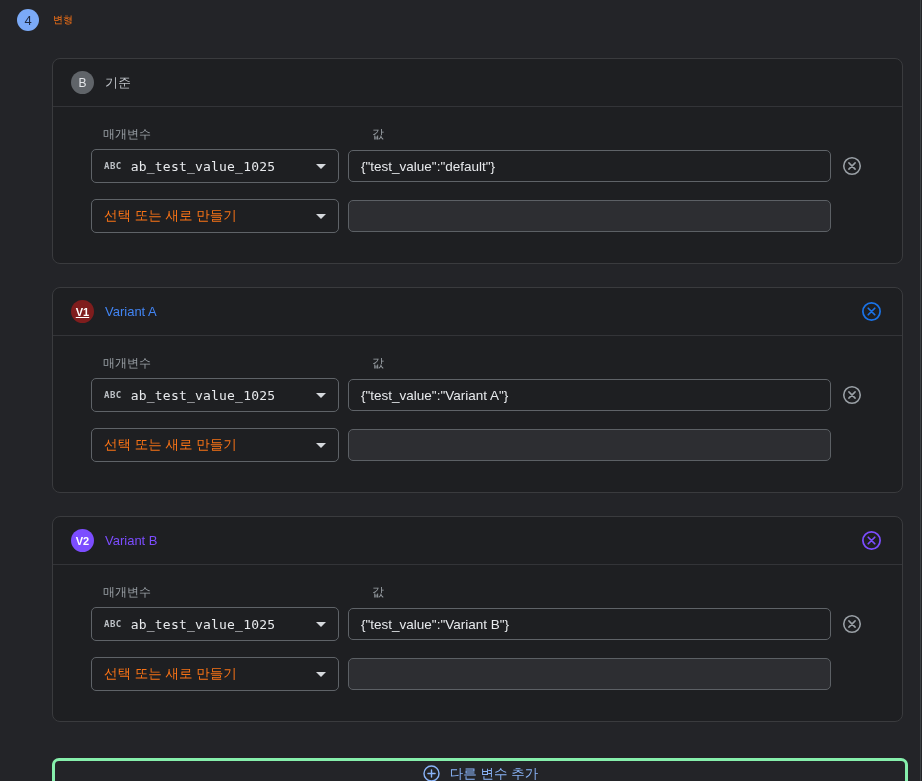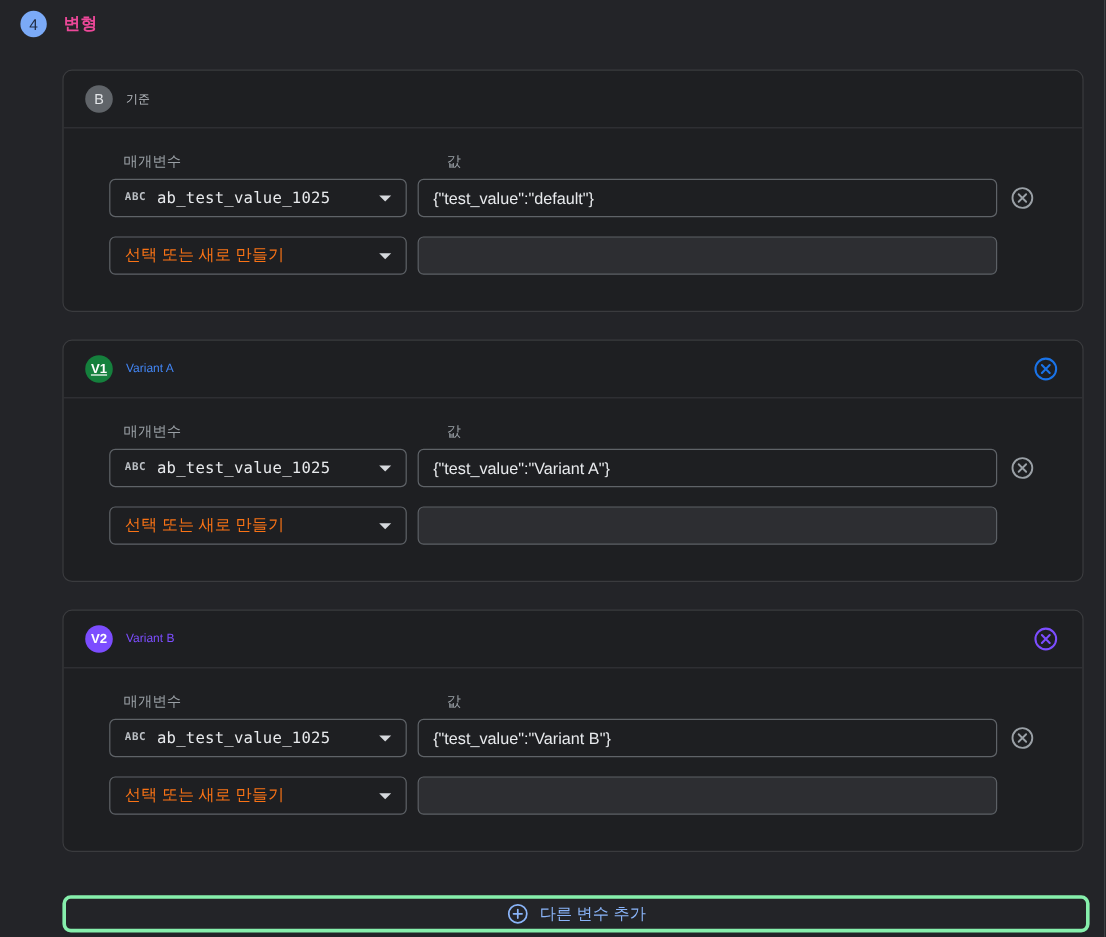--- a/index.html
+++ b/index.html
@@ -16,21 +16,21 @@
     background:#3c4043;
   }
   
   .step-row{display:flex;align-items:center;gap:14px;margin:9px 0 0 17px;height:22px;}
   .step-circle{
     width:22px;height:22px;border-radius:50%;
     background:#7baaf7;color:#1f2a40;
     display:flex;align-items:center;justify-content:center;
     font-size:13px;font-weight:400;flex:0 0 auto;
   }
-  .step-title{font-size:14px;font-weight:700;color:#ec4899;}
+  .step-title{font-size:10px;font-weight:400;color:#f97316;}
 
   .cards{margin-left:52px;width:851px;}
 
   .card{
     margin-top:23px;
     background:#1e1f22;
     border:1px solid #3a3b3e;
     border-radius:8px;
     box-sizing:border-box;
   }
@@ -41,23 +41,23 @@
     padding:0 19px 0 18px;
     border-bottom:1px solid #333438;
   }
   .badge{
     width:23px;height:23px;border-radius:50%;
     display:flex;align-items:center;justify-content:center;
     font-size:11px;font-weight:700;color:#fff;
     flex:0 0 auto;margin-right:11px;
   }
   .badge-gray{background:#606469;color:#e3e5e8;font-weight:500;font-size:12px;}
-  .badge-blue{background:#15803d;text-decoration:underline;}
+  .badge-blue{background:#7f1d1d;text-decoration:underline;}
   .badge-purple{background:#7c4dff;}
-  .card-title{font-size:10px;font-weight:500;}
+  .card-title{font-size:13px;font-weight:500;}
   .title-gray{color:#bdc1c6;font-weight:400;}
   .title-blue{color:#4285f4;}
   .title-purple{color:#7c4dff;}
   .header-spacer{flex:1;}
   .close-btn{
     width:24px;height:24px;border:none;background:transparent;padding:0;
     cursor:pointer;display:flex;align-items:center;justify-content:center;
   }
 
   .card-content{padding:20px 38px 30px 38px;}
@@ -66,21 +66,21 @@
   .label-param{width:257px;flex:0 0 auto;}
 
   .field-row{display:flex;align-items:center;}
   .field-row + .field-row{margin-top:16px;}
 
   .dropdown{
     width:248px;height:32px;box-sizing:border-box;
     border:1px solid #5f6368;border-radius:5px;
     background:transparent;
     display:flex;align-items:center;
-    padding:4px 12px;cursor:pointer;flex:0 0 auto;
+    padding:16px 12px;cursor:pointer;flex:0 0 auto;
     margin-right:9px;
   }
   .type-chip{
     font-family:"DejaVu Sans Mono", monospace;
     font-size:9px;font-weight:700;color:#bdc1c6;
     letter-spacing:0.5px;margin-right:9px;
   }
   .dropdown-text{
     font-family:"DejaVu Sans Mono", monospace;
     font-size:13px;color:#e8eaed;letter-spacing:0.2px;

